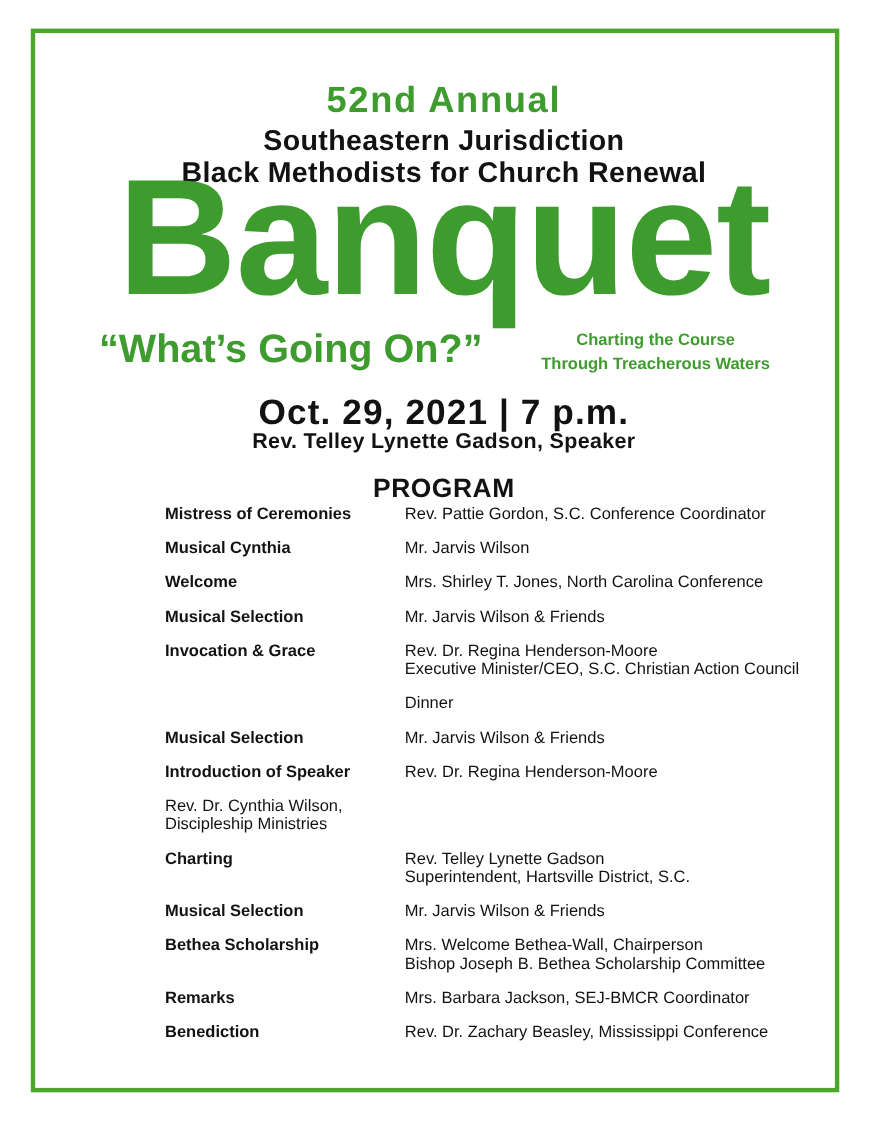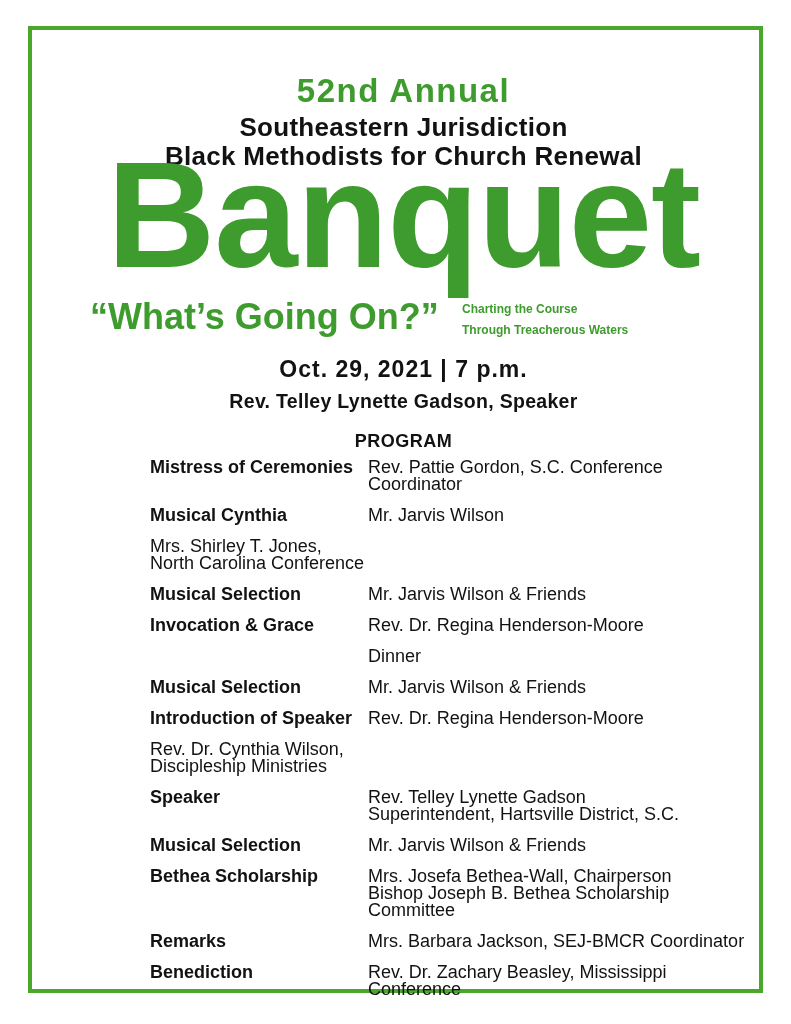--- a/index.html
+++ b/index.html
@@ -38,43 +38,44 @@
     color:var(--green);
   }
   .theme-quote{
     position:absolute;left:90px;top:296px;
     font-size:36px;line-height:42px;font-weight:bold;
     color:var(--green);
     white-space:nowrap;
   }
   .tagline{
     position:absolute;left:462px;top:299px;width:268px;
-    font-size:12px;line-height:21px;font-weight:bold;
+    font-size:15px;line-height:21px;font-weight:bold;
+    text-align:center;
     color:var(--green);
   }
   .event-datetime{
     top:356px;
-    font-size:23px;font-weight:bold;letter-spacing:1px;
+    font-size:32px;font-weight:bold;letter-spacing:1px;
   }
   .speaker-line{
     top:390px;
     font-size:19.5px;font-weight:bold;letter-spacing:0.3px;
   }
   .program-heading{
     top:431px;
-    font-size:18px;font-weight:bold;letter-spacing:0.5px;
+    font-size:24px;font-weight:bold;letter-spacing:0.5px;
   }
   .program-list{
     position:absolute;left:150px;top:459px;right:40px;
   }
   .program-row{
     display:grid;
     grid-template-columns:218px 1fr;
     margin-bottom:14px;
-    font-size:18px;line-height:17px;
+    font-size:15px;line-height:17px;
   }
   .program-row .row-label{font-weight:bold;}
   .program-row .row-value{font-weight:normal;}
   .program-row.value-bold .row-value{font-weight:normal;}
 </style>
 </head>
 <body>
 
 <div class="page">
   <div class="frame"></div>
@@ -102,34 +103,36 @@
           <div>Rev. Pattie Gordon, S.C. Conference Coordinator</div>
         </div>
       </div>
       <div class="program-row">
         <div class="row-label">Musical Cynthia</div>
         <div class="row-value">
           <div>Mr. Jarvis Wilson</div>
         </div>
       </div>
       <div class="program-row">
+        <div class="row-label">Welcome</div>
         <div class="row-value">
           <div>Mrs. Shirley T. Jones, North Carolina Conference</div>
         </div>
       </div>
       <div class="program-row">
         <div class="row-label">Musical Selection</div>
         <div class="row-value">
           <div>Mr. Jarvis Wilson &amp; Friends</div>
         </div>
       </div>
       <div class="program-row">
         <div class="row-label">Invocation &amp; Grace</div>
         <div class="row-value">
           <div>Rev. Dr. Regina Henderson-Moore</div>
+          <div>Executive Minister/CEO, S.C. Christian Action Council</div>
         </div>
       </div>
       <div class="program-row value-bold">
         <div class="row-label"></div>
         <div class="row-value">
           <div>Dinner</div>
         </div>
       </div>
       <div class="program-row">
         <div class="row-label">Musical Selection</div>
@@ -142,36 +145,36 @@
         <div class="row-value">
           <div>Rev. Dr. Regina Henderson-Moore</div>
         </div>
       </div>
       <div class="program-row">
         <div class="row-value">
           <div>Rev. Dr. Cynthia Wilson, Discipleship Ministries</div>
         </div>
       </div>
       <div class="program-row">
-        <div class="row-label">Speaker</div>
+        <div class="row-label">Charting</div>
         <div class="row-value">
           <div>Rev. Telley Lynette Gadson</div>
           <div>Superintendent, Hartsville District, S.C.</div>
         </div>
       </div>
       <div class="program-row">
         <div class="row-label">Musical Selection</div>
         <div class="row-value">
           <div>Mr. Jarvis Wilson &amp; Friends</div>
         </div>
       </div>
       <div class="program-row">
         <div class="row-label">Bethea Scholarship</div>
         <div class="row-value">
-          <div>Mrs. Josefa Bethea-Wall, Chairperson</div>
+          <div>Mrs. Welcome Bethea-Wall, Chairperson</div>
           <div>Bishop Joseph B. Bethea Scholarship Committee</div>
         </div>
       </div>
       <div class="program-row">
         <div class="row-label">Remarks</div>
         <div class="row-value">
           <div>Mrs. Barbara Jackson, SEJ-BMCR Coordinator</div>
         </div>
       </div>
       <div class="program-row">

